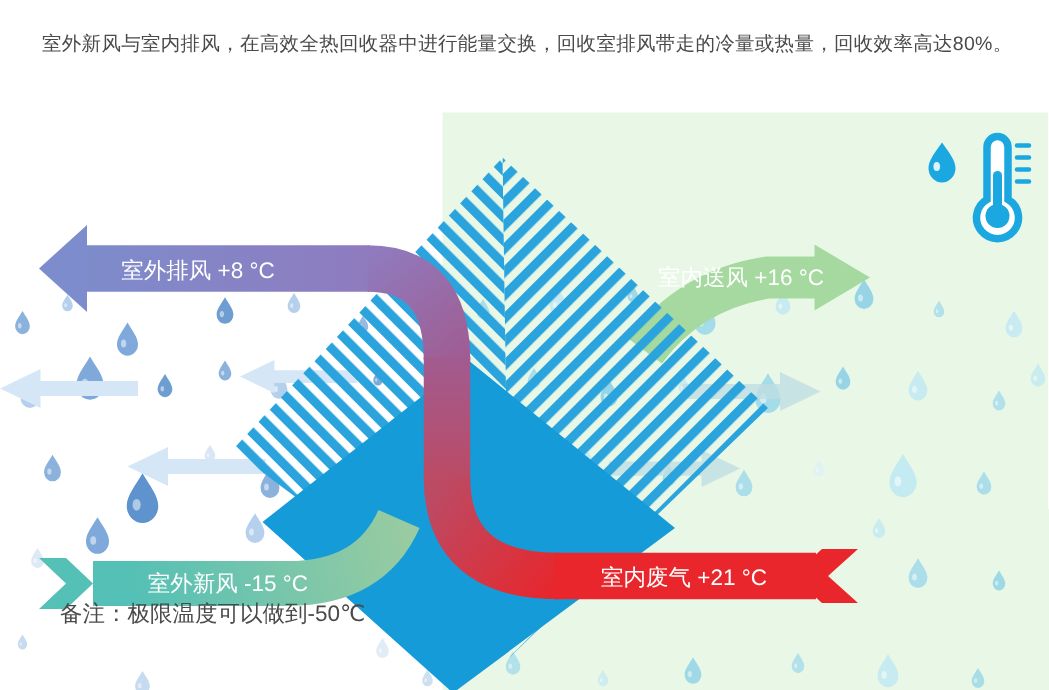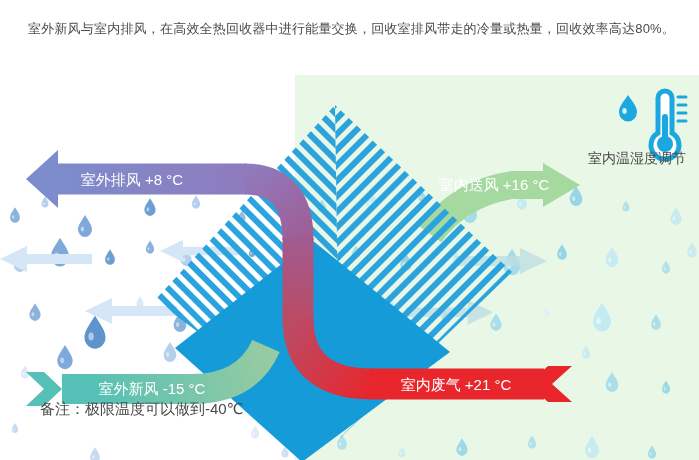--- a/index.html
+++ b/index.html
@@ -182,16 +182,15 @@
         <g stroke="#1BA7E0" stroke-width="3" stroke-linecap="round">
           <line x1="68" y1="9" x2="76" y2="9"></line>
           <line x1="68" y1="17" x2="76" y2="17"></line>
           <line x1="68" y1="25" x2="76" y2="25"></line>
           <line x1="68" y1="33" x2="76" y2="33"></line>
         </g>
       </g>
     </svg>
   </div>
 
-  <div class="legend">室内温湿度调节</div>
 
-  <div class="note">备注：极限温度可以做到-40℃</div>
+  <div class="note">备注：极限温度可以做到-50℃</div>
 </div>
 
 </body></html>

